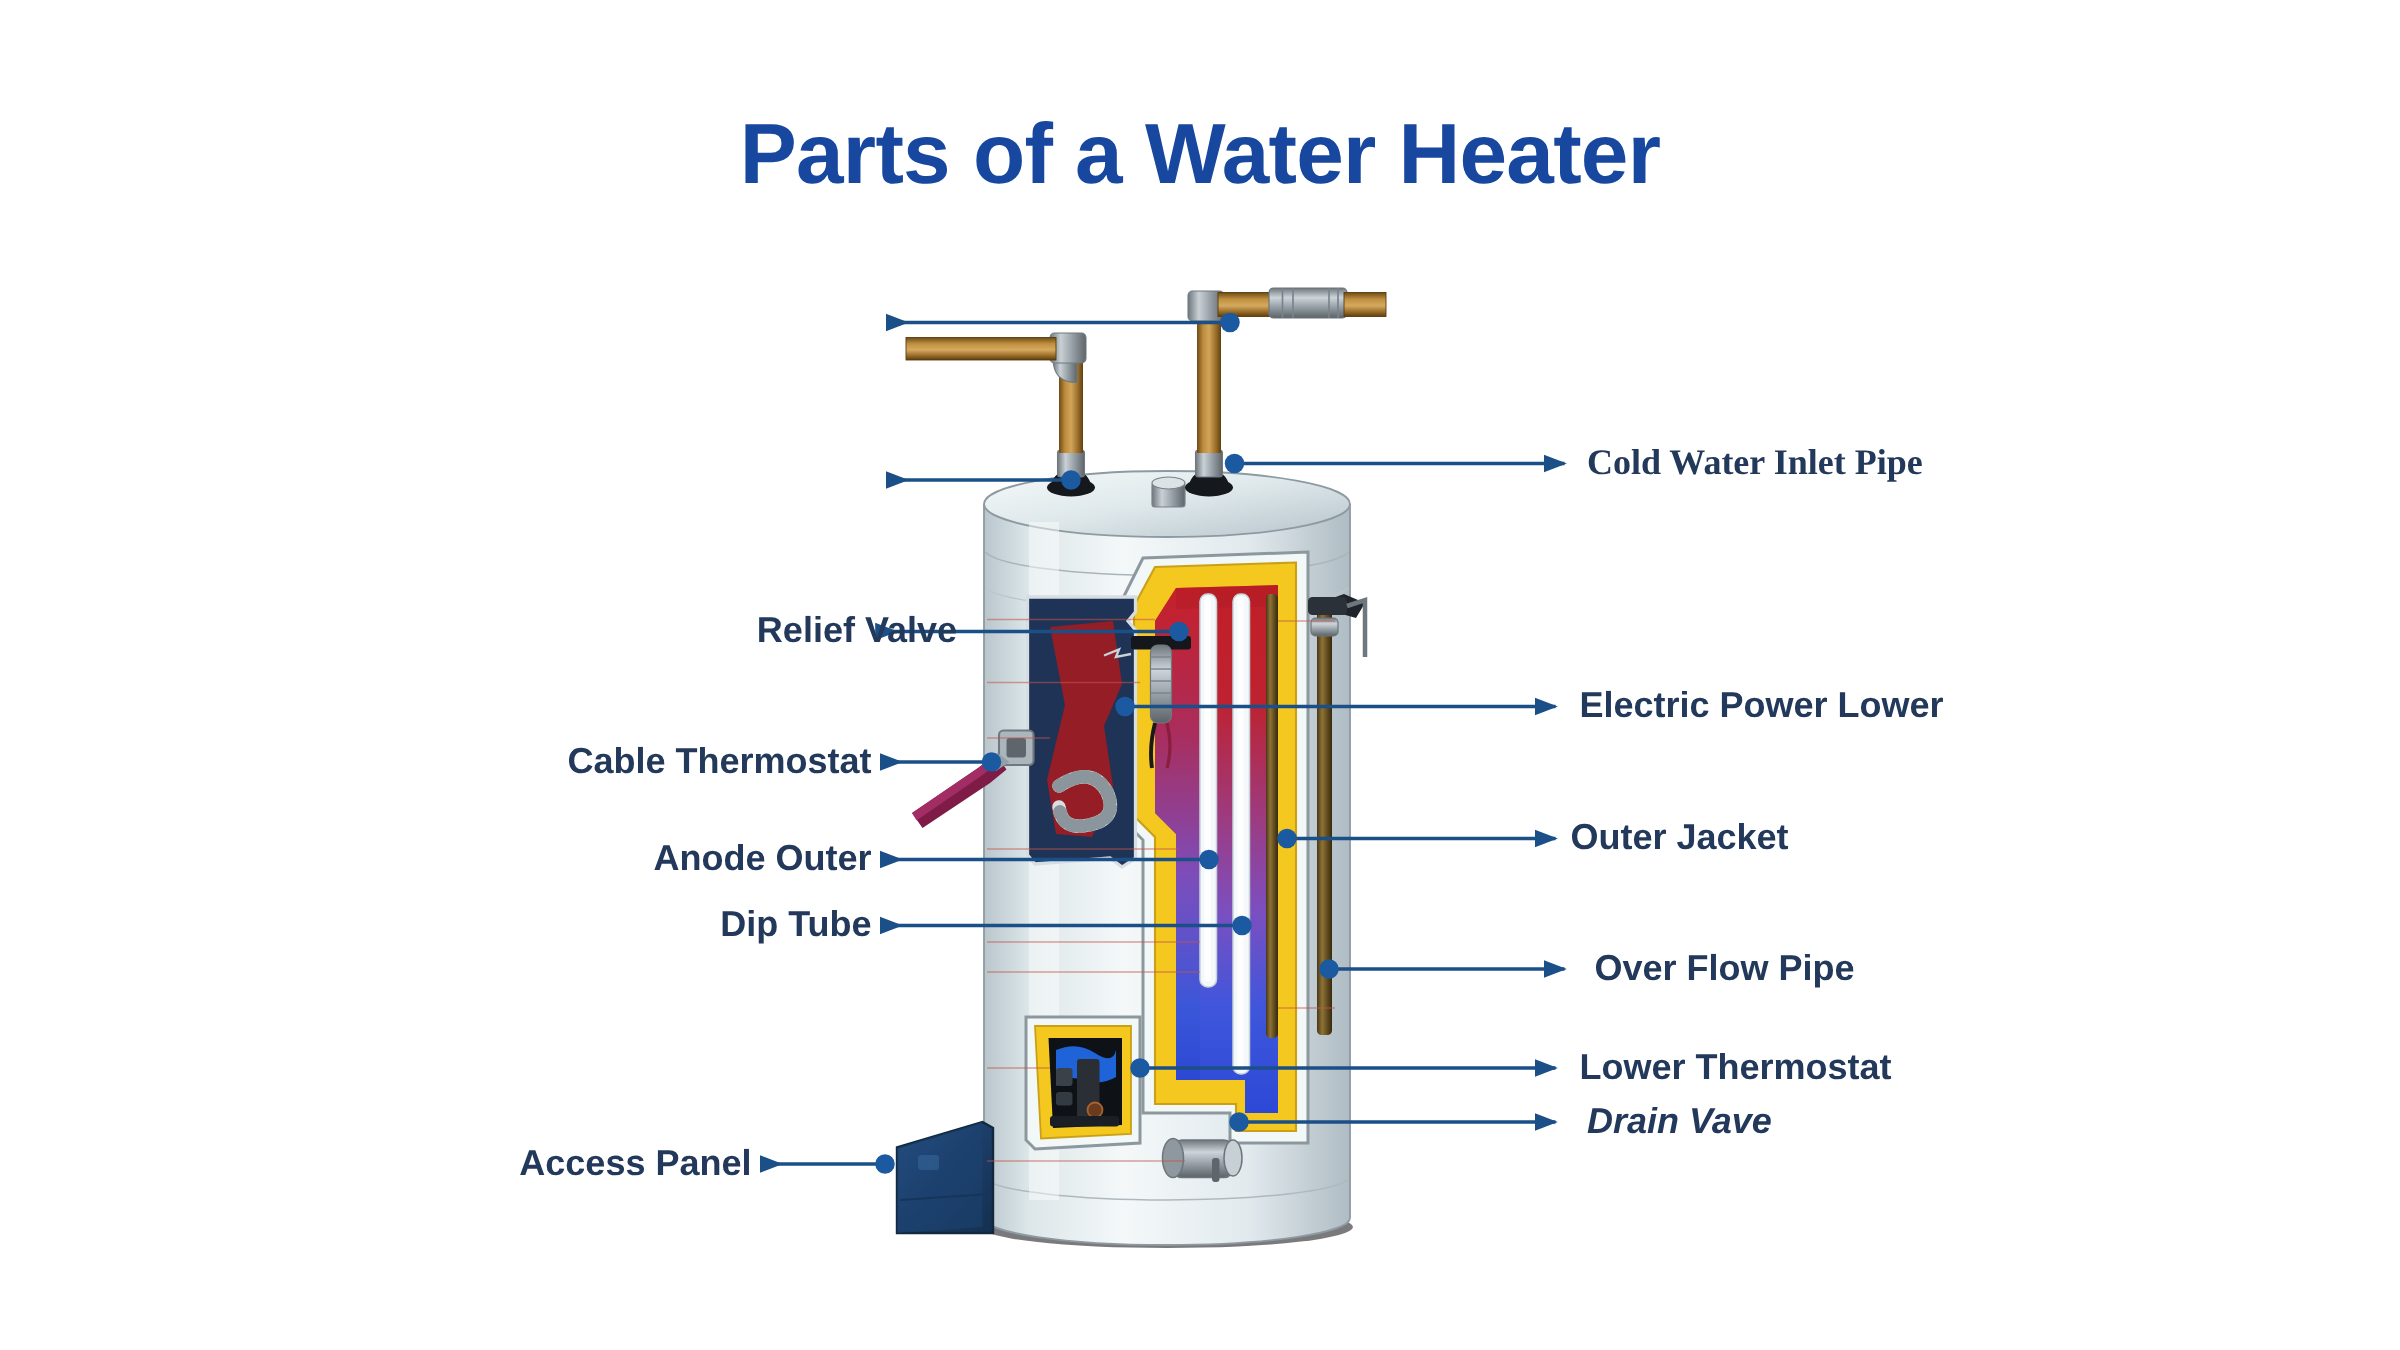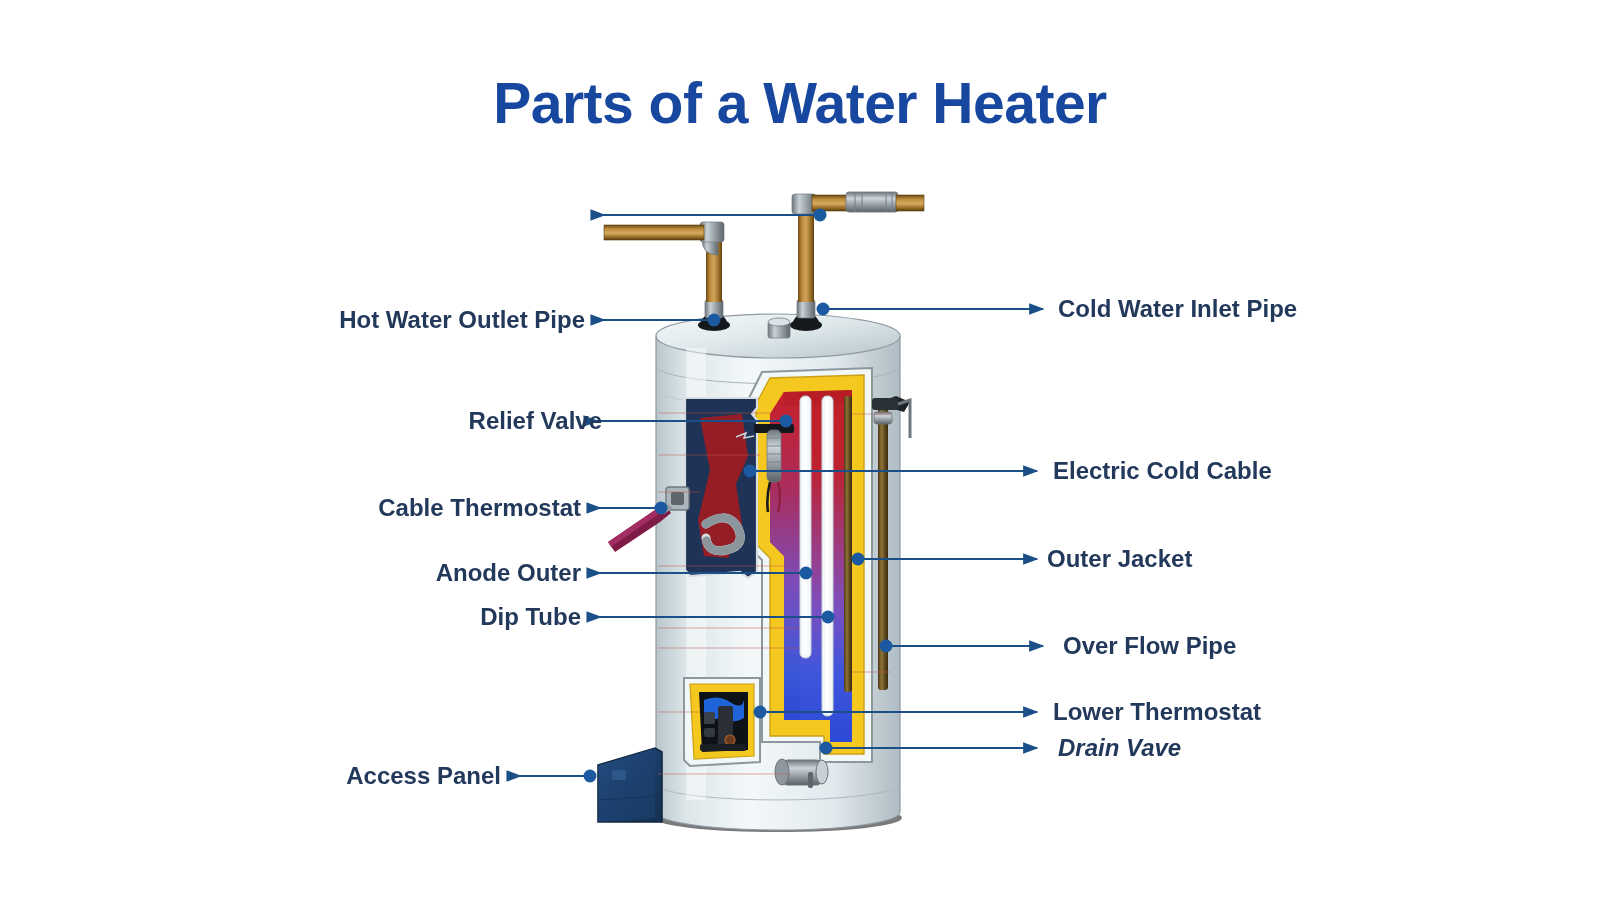--- a/index.html
+++ b/index.html
@@ -314,27 +314,26 @@
     <g fill="#1B5AA0">
       <circle cx="823" cy="309" r="6.5"></circle>
       <circle cx="750" cy="471" r="6.5"></circle>
       <circle cx="858" cy="559" r="6.5"></circle>
       <circle cx="886" cy="646" r="6.5"></circle>
       <circle cx="760" cy="712" r="6.5"></circle>
       <circle cx="826" cy="748" r="6.5"></circle>
     </g>
   </svg>
 
-  <div class="lbl r" style="right:1015px;top:308px;">Hot Water Outlet Pipe</div>
-  <div class="lbl r" style="right:998px;top:409px;">Relief Valve</div>
+  <div class="lbl r" style="right:962px;top:409px;">Relief Valve</div>
   <div class="lbl r" style="right:1019px;top:496px;">Cable Thermostat</div>
   <div class="lbl r" style="right:1019px;top:561px;">Anode Outer</div>
   <div class="lbl r" style="right:1019px;top:605px;">Dip Tube</div>
   <div class="lbl r" style="right:1099px;top:764px;">Access Panel</div>
 
-  <div class="lbl l" style="left:1058px;top:297px;">Cold Water Inlet Pipe</div>
-  <div class="lbl l" style="left:1053px;top:459px;">Electric Cold Cable</div>
+  <div class="lbl l" style="left:1058px;top:297px;font-family:Liberation Serif, serif;">Cold Water Inlet Pipe</div>
+  <div class="lbl l" style="left:1053px;top:459px;">Electric Power Lower</div>
   <div class="lbl l" style="left:1047px;top:547px;">Outer Jacket</div>
   <div class="lbl l" style="left:1063px;top:634px;">Over Flow Pipe</div>
   <div class="lbl l" style="left:1053px;top:700px;">Lower Thermostat</div>
   <div class="lbl l" style="left:1058px;top:736px;font-style:italic;">Drain Vave</div>
 
 </div>
 
 </body></html>

